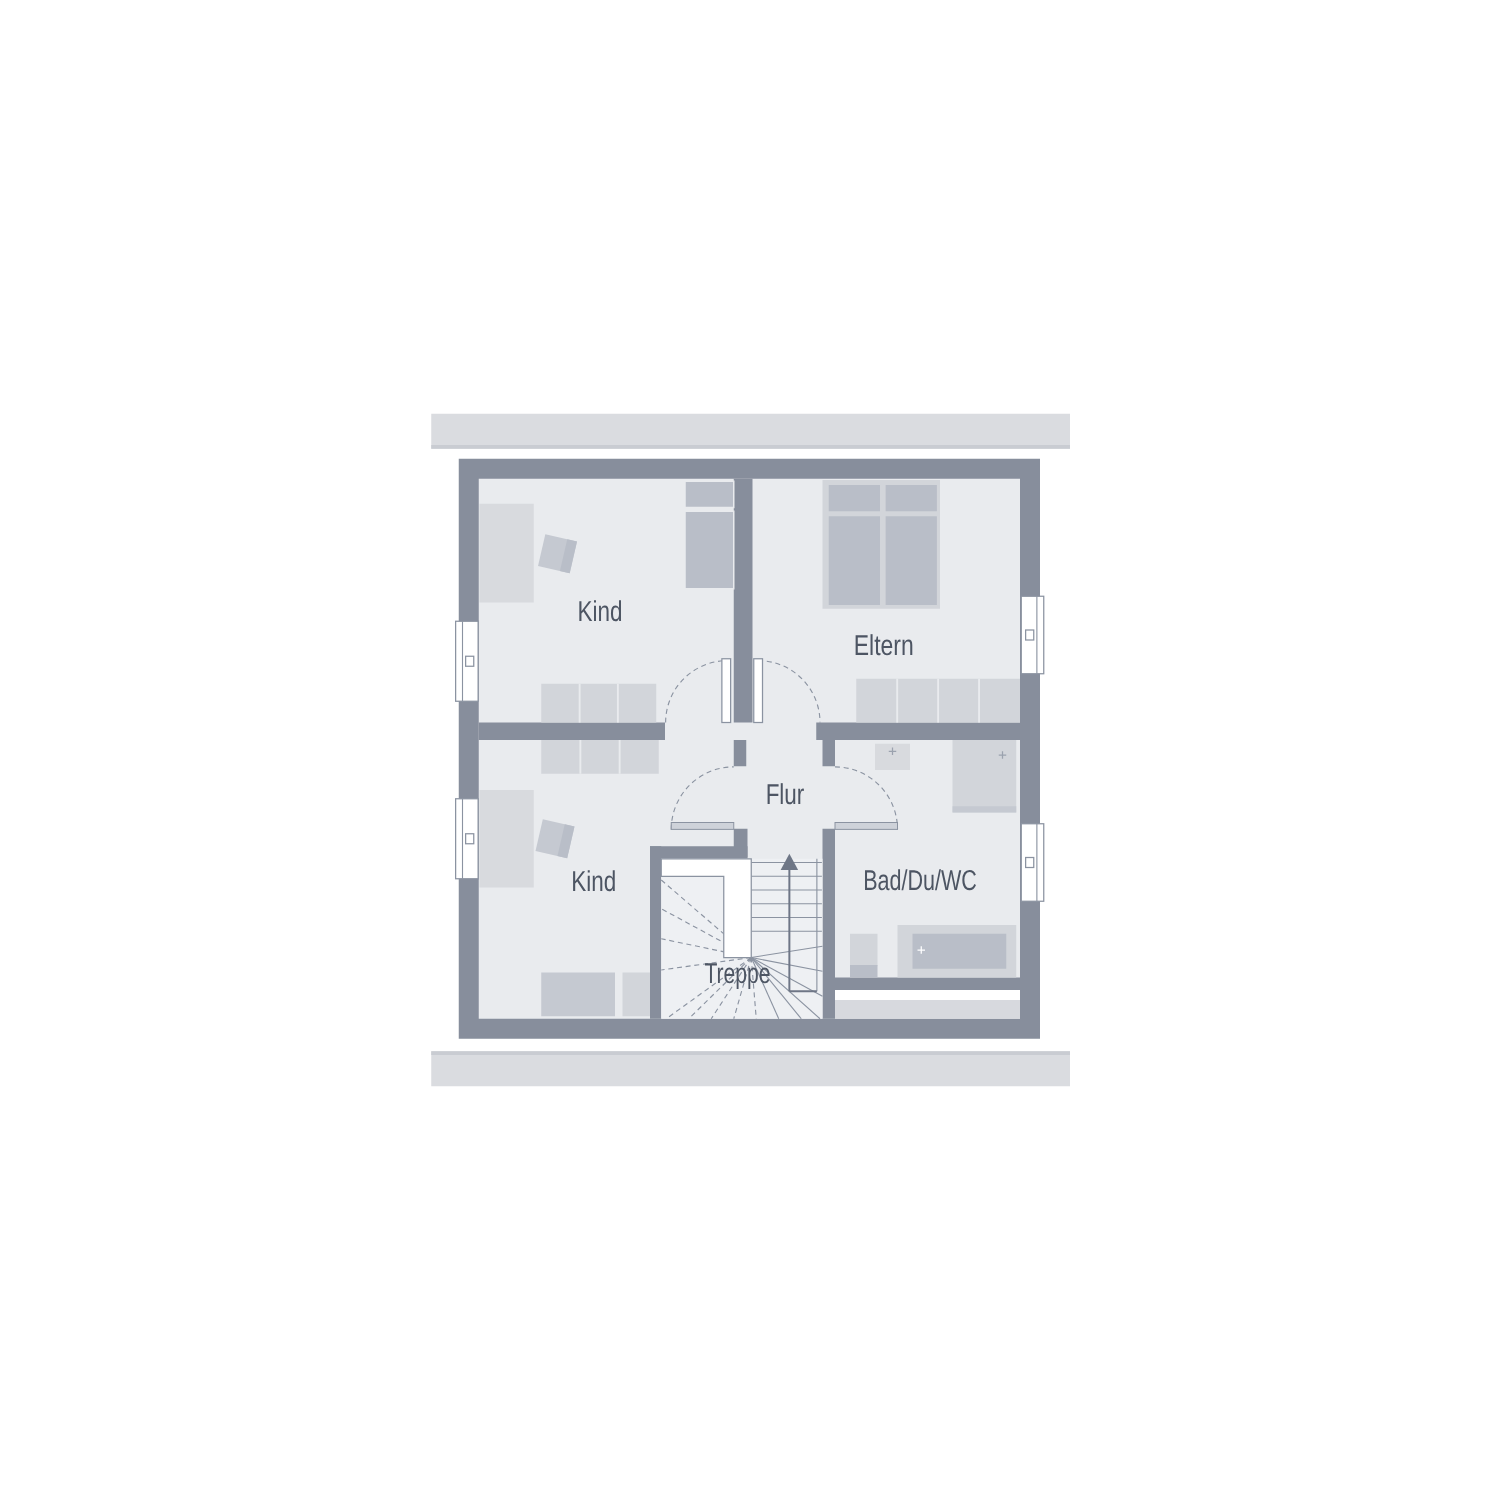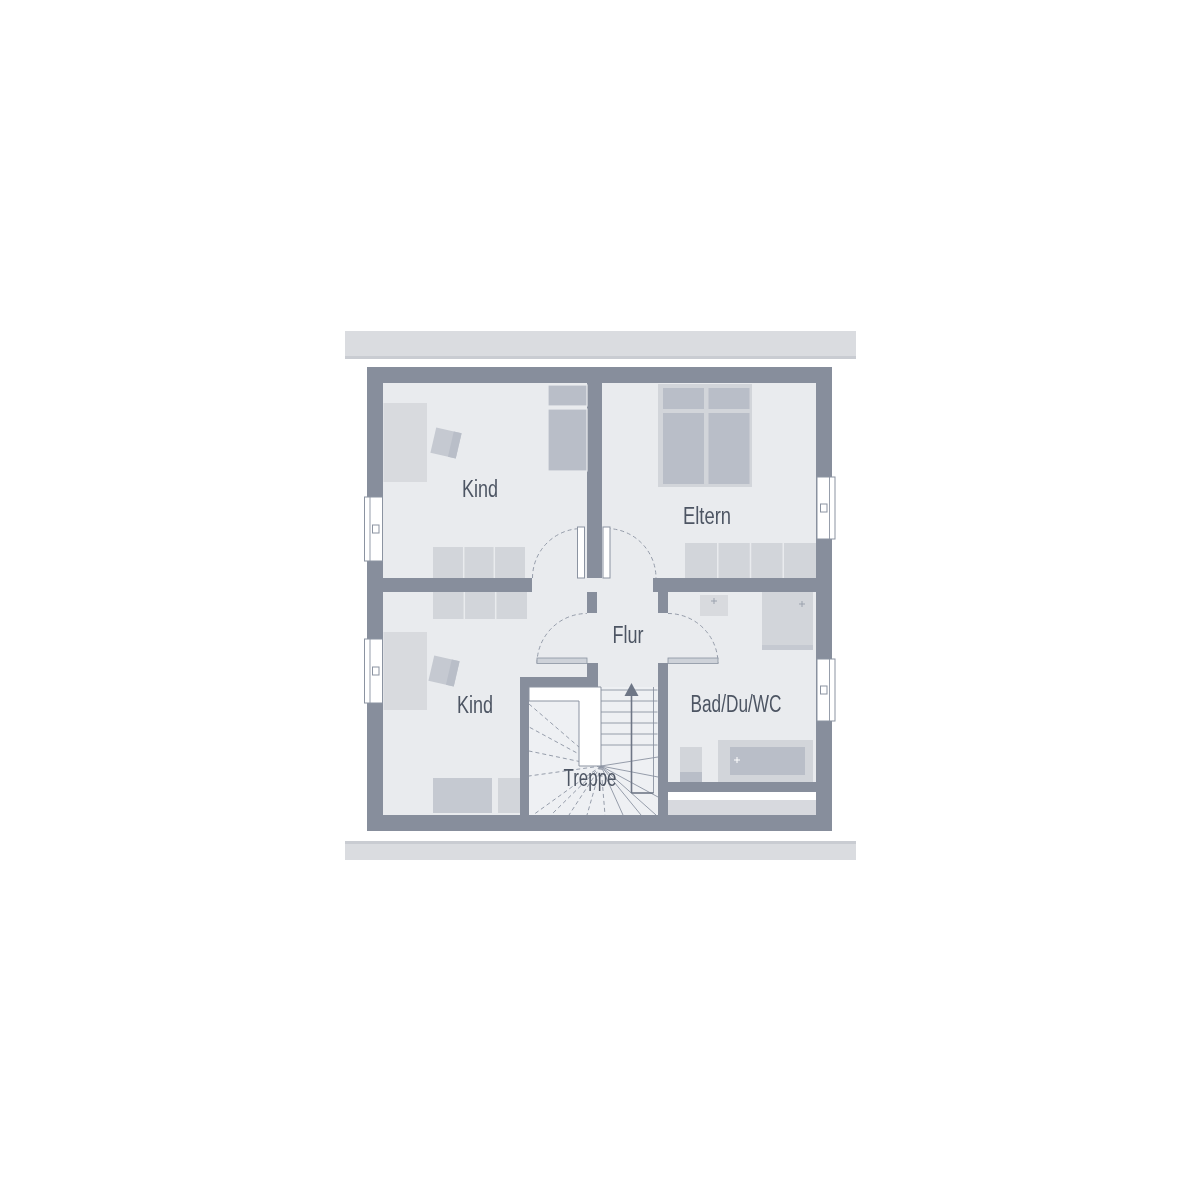--- a/index.html
+++ b/index.html
@@ -1,16 +1,16 @@
 <!DOCTYPE html>
 <html style="--c-canvas: #ffffff; --c-wall: #878e9c; --c-floor: #e9ebee; --c-stair-floor: #eef0f3; --c-roof-bar: #dadce0; --c-roof-bar-edge: #c9ccd2; --c-furn-light: #d2d5da; --c-furn-med: #c5c9d1; --c-furn-dark: #b9bec8; --c-furn-pale: #d8dade; --c-door-leaf: #ced2d9; --c-strip: #d7d9de; --c-line: #8b93a1; --c-arrow: #6e7686; --c-mark: #9ba2ae; --c-window: #ffffff; --c-text: #4d5563;"><head>
 <meta charset="utf-8">
 <style>
   html,body{margin:0;padding:0;background:var(--c-canvas,#fff);}
-  .stage{width:1200px;height:860px;position:relative;background:var(--c-canvas,#fff);}
+  .stage{width:1200px;height:1200px;position:relative;background:var(--c-canvas,#fff);}
   svg{display:block;}
   .wall{fill:var(--c-wall);}
   .floor{fill:var(--c-floor);}
   .stairfloor{fill:var(--c-stair-floor);}
   .roofbar{fill:var(--c-roof-bar);}
   .roofedge{fill:var(--c-roof-bar-edge);}
   .fl{fill:var(--c-furn-light);}
   .fm{fill:var(--c-furn-med);}
   .fd{fill:var(--c-furn-dark);}
   .fp{fill:var(--c-furn-pale);}

